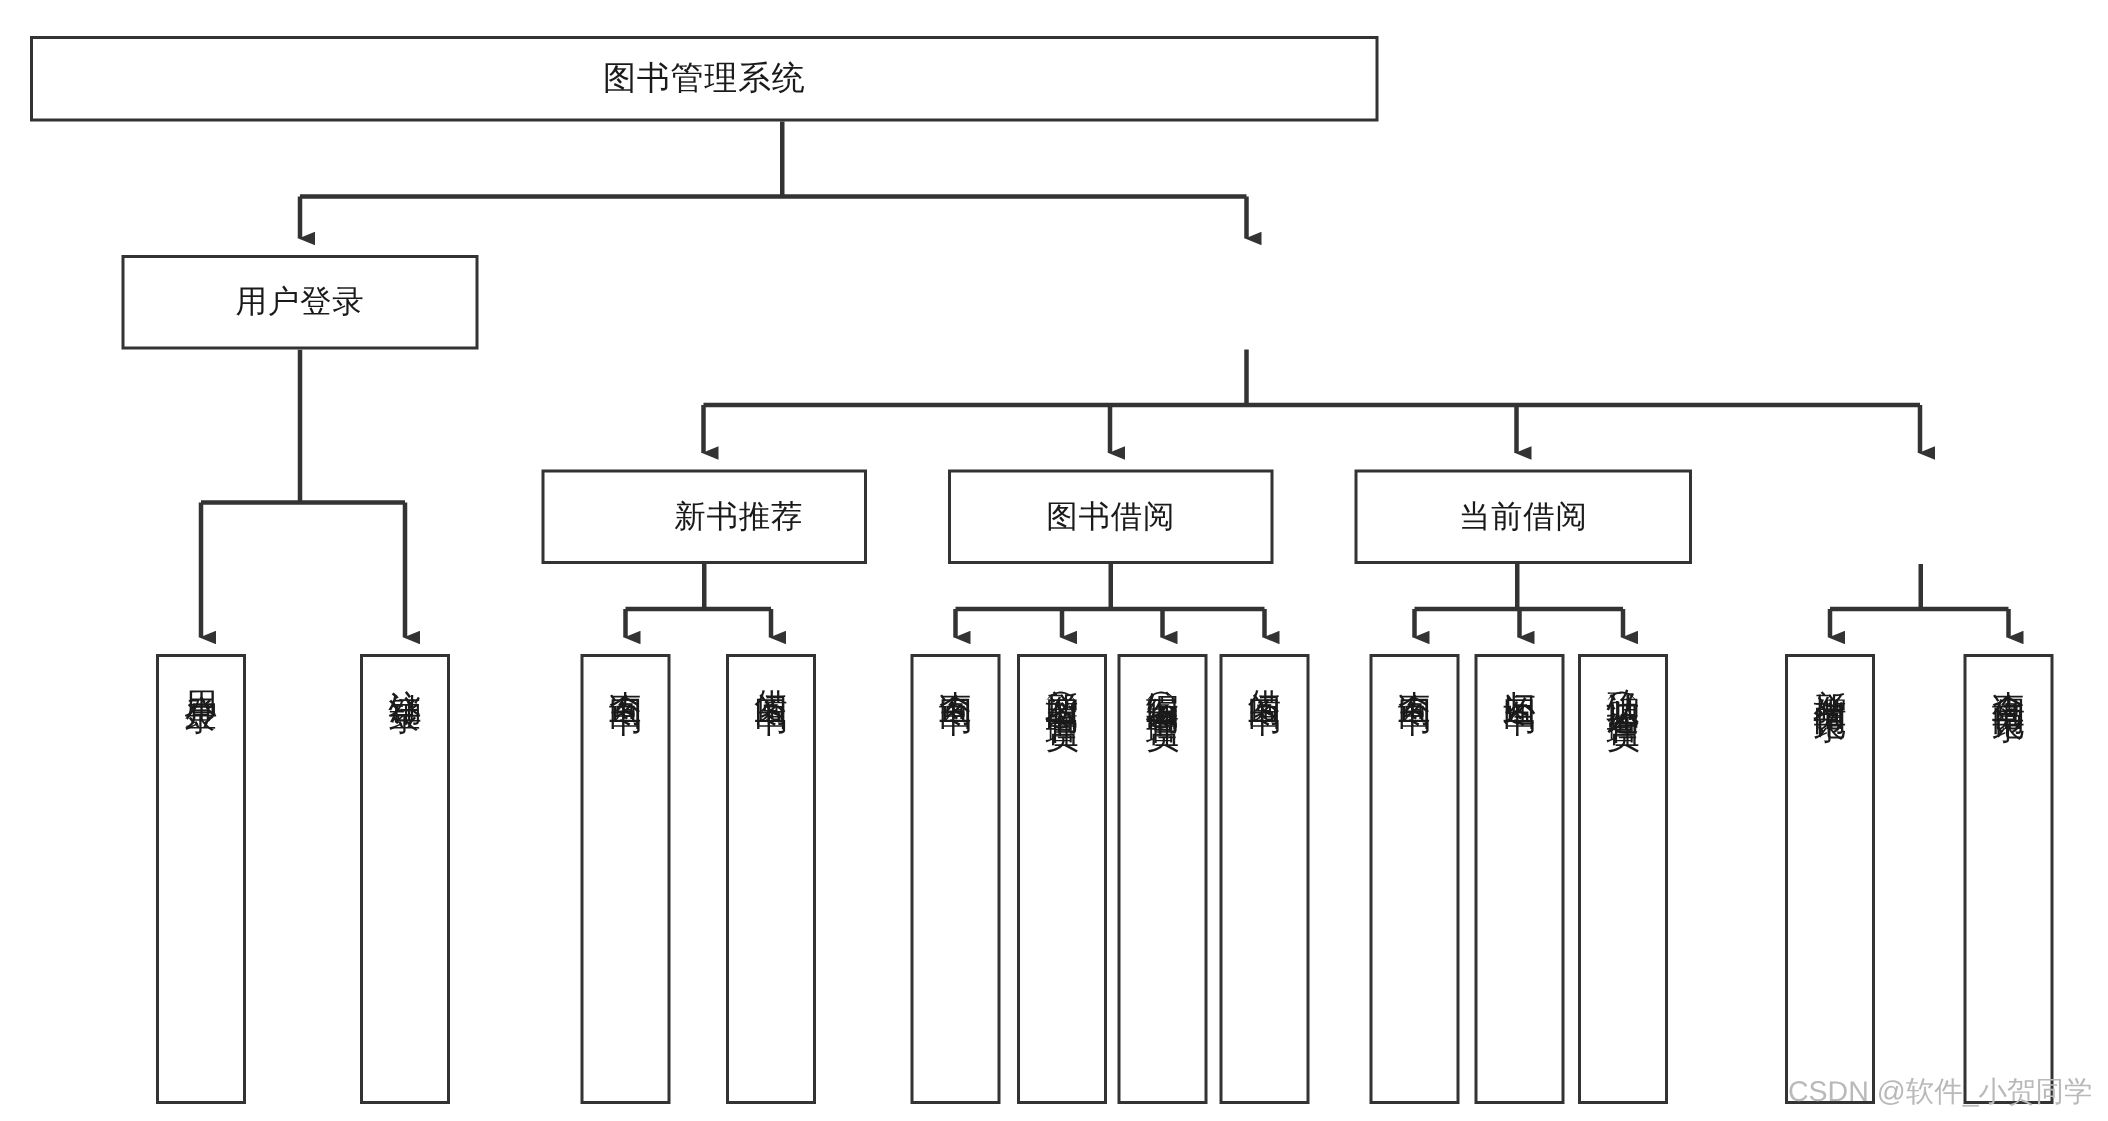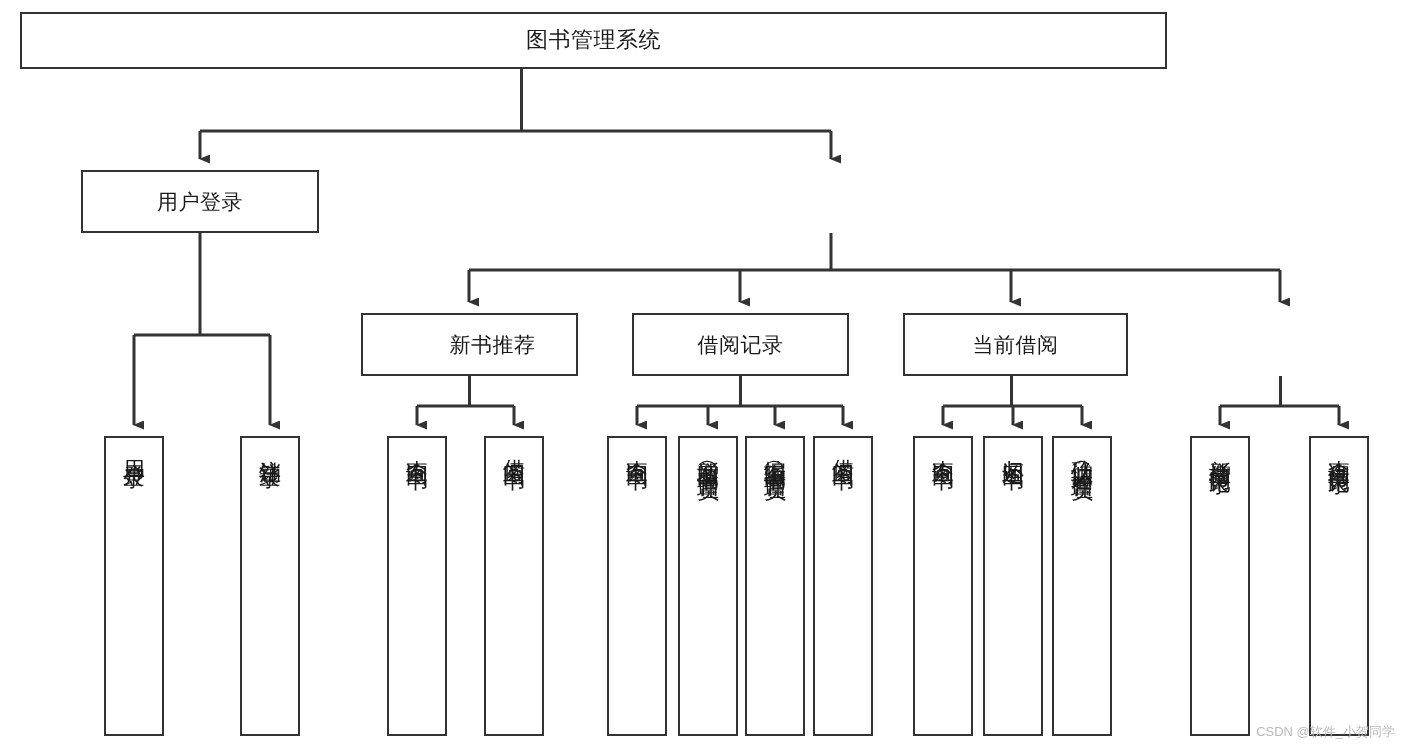--- a/index.html
+++ b/index.html
@@ -57,21 +57,21 @@
     writing-mode: vertical-rl;
     text-orientation: upright;
     font-size: 22px;
     letter-spacing: 3px;
     line-height: 1;
   }
   .watermark {
     position: absolute;
     right: 10px;
     bottom: 6px;
-    font-size: 13px;
+    font-size: 19px;
     color: #b9b9b9;
     white-space: nowrap;
     pointer-events: none;
   }
 </style>
 </head>
 <body>
 
 <div id="diagram-root">
 
@@ -111,33 +111,33 @@
         <line x1="943" y1="406" x2="943" y2="425" marker-end="url(#arrowhead)"></line>
         <line x1="1013" y1="406" x2="1013" y2="425" marker-end="url(#arrowhead)"></line>
         <line x1="1082" y1="406" x2="1082" y2="425" marker-end="url(#arrowhead)"></line>
         <line x1="1280.5" y1="376" x2="1280.5" y2="406"></line>
         <line x1="1220" y1="406" x2="1339" y2="406"></line>
         <line x1="1220" y1="406" x2="1220" y2="425" marker-end="url(#arrowhead)"></line>
         <line x1="1339" y1="406" x2="1339" y2="425" marker-end="url(#arrowhead)"></line>
       </g>
   </svg>
 
-  <div class="node-box root horizontal" style="left: 20px; top: 12px; width: 1147px; height: 57px;">
+  <div class="node-box root horizontal" style="left: 20px; top: 24px; width: 899px; height: 57px;">
     <span class="node-label">图书管理系统</span>
   </div>
 
   <div class="node-box horizontal" style="left: 81px; top: 170px; width: 238px; height: 63px;">
     <span class="node-label">用户登录</span>
   </div>
 
   <div class="node-box horizontal" style="left: 361px; top: 313px; width: 217px; height: 63px; padding-left: 46px;">
     <span class="node-label">新书推荐</span>
   </div>
   <div class="node-box horizontal" style="left: 632px; top: 313px; width: 217px; height: 63px;">
-    <span class="node-label">借阅记录</span>
+    <span class="node-label">图书借阅</span>
   </div>
   <div class="node-box horizontal" style="left: 903px; top: 313px; width: 225px; height: 63px;">
     <span class="node-label">当前借阅</span>
   </div>
 
   <div class="node-box vertical" style="left: 104px; top: 436px; width: 60px; height: 300px;">
     <span class="node-label">用户登录</span>
   </div>
   <div class="node-box vertical" style="left: 240px; top: 436px; width: 60px; height: 300px;">
     <span class="node-label">注销登录</span>

